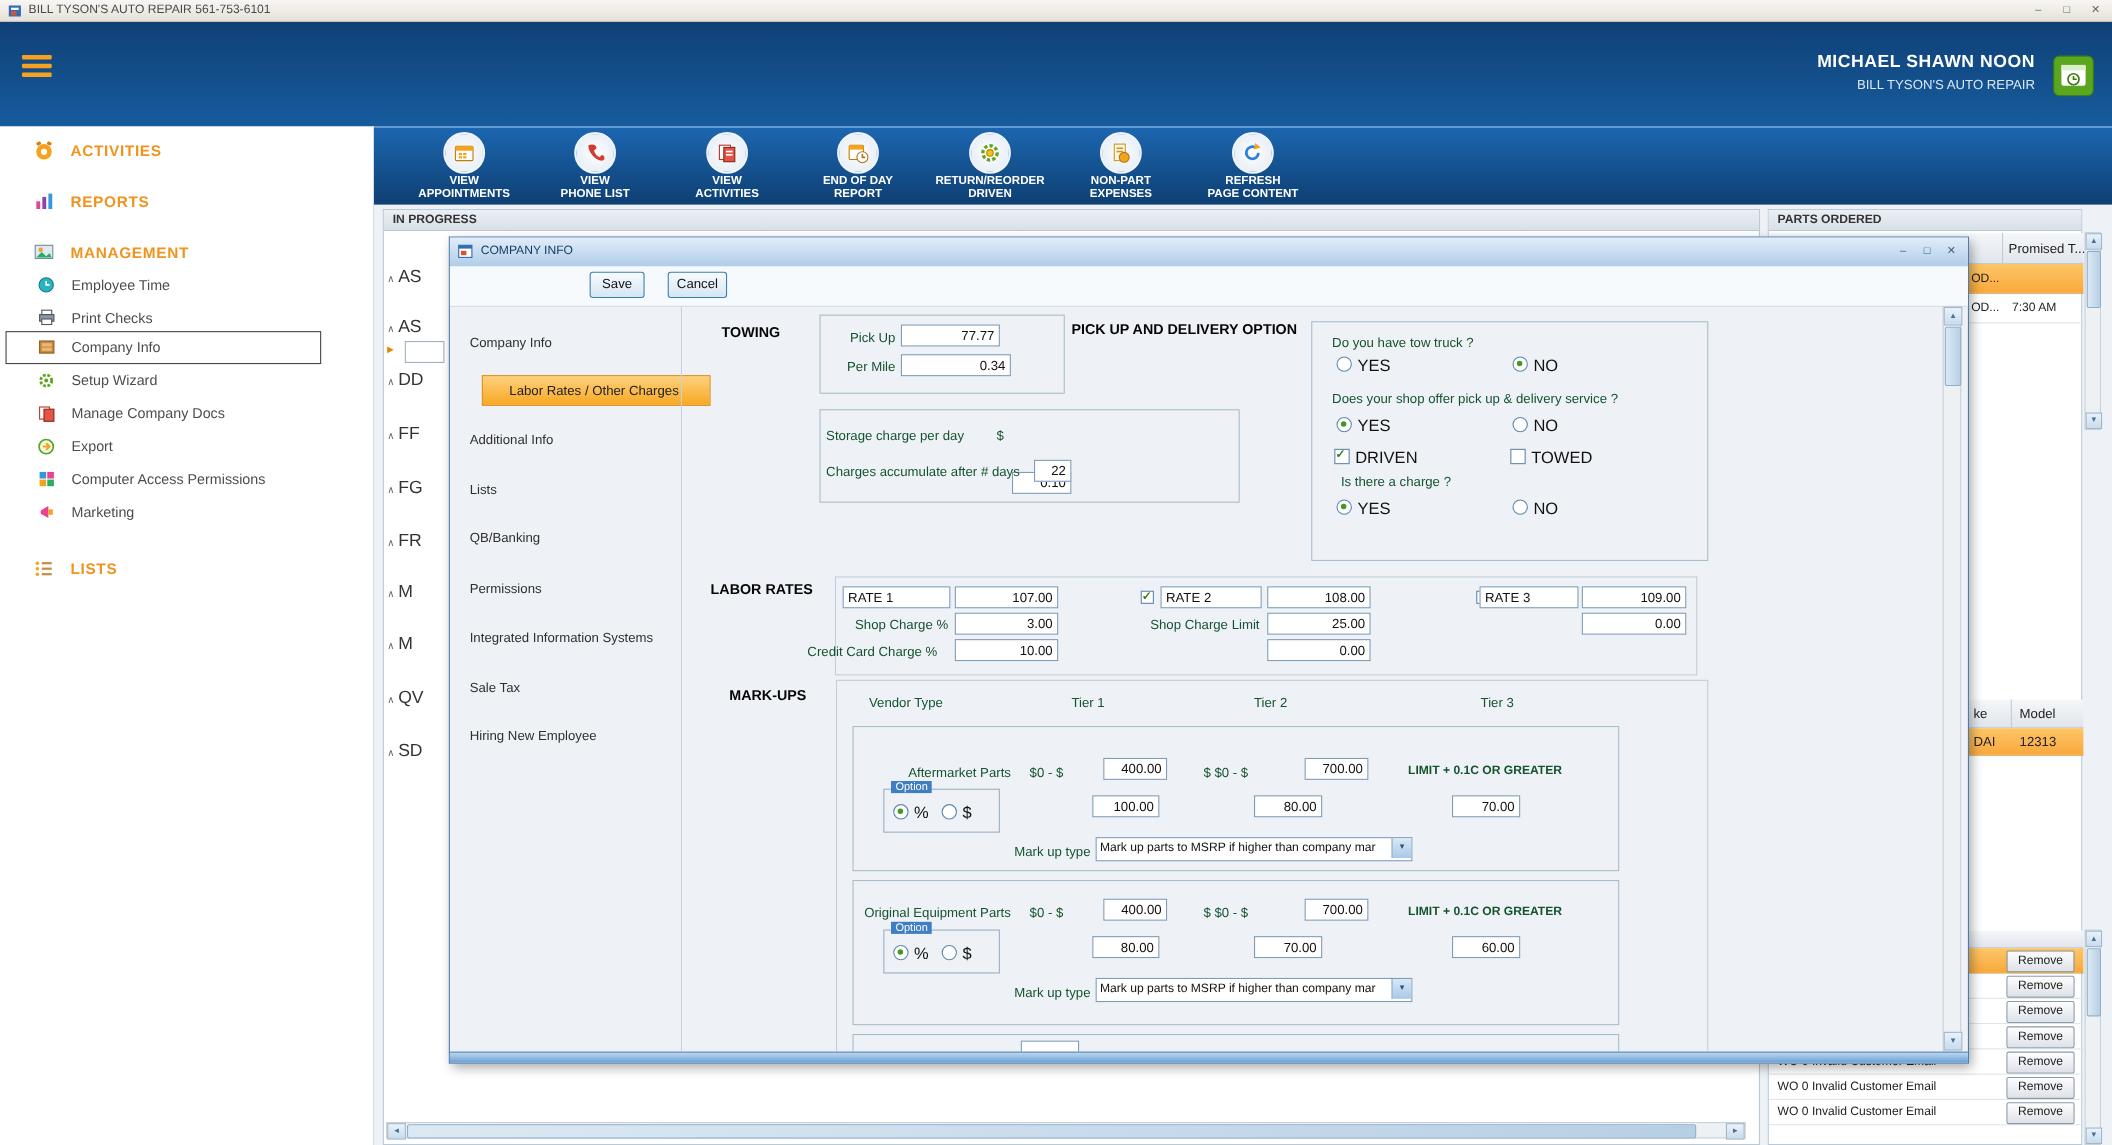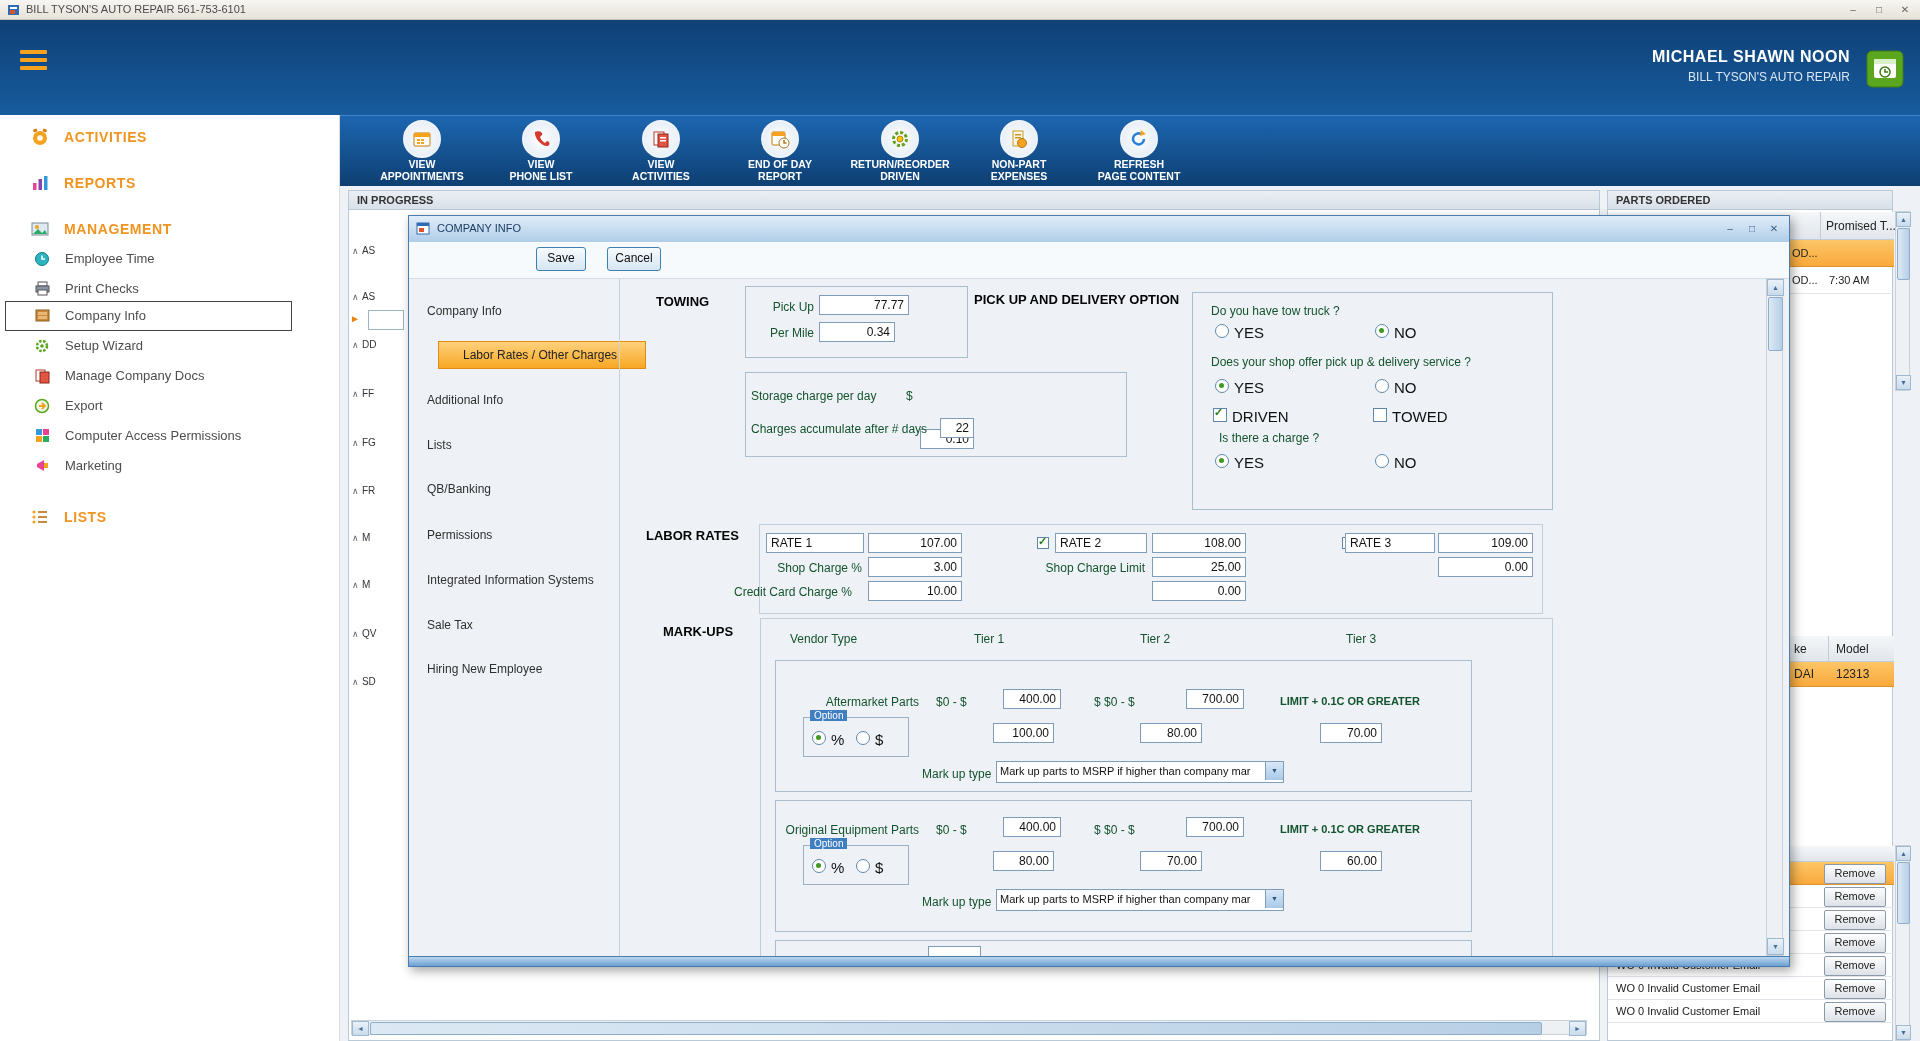--- a/index.html
+++ b/index.html
@@ -38,21 +38,21 @@
 
   
   .panel{background:#fff;border:1px solid #b9c9d6;}
   .secbar{background:linear-gradient(#eaeff4,#d8e0e8);border-bottom:1px solid #bcc9d4;
           font-size:11px;font-weight:bold;color:#333;line-height:16px;padding:1px 8px;}
   .grid-h{background:linear-gradient(#f5f7f9,#e1e6ec);border-bottom:1px solid #c2ccd5;font-size:12px;color:#222;}
   .orow{background:linear-gradient(#fdc667,#f9a93c);border-bottom:1px solid #e0952b;}
   .rmbtn{position:absolute;width:60px;height:18px;border:1px solid #8a9aa8;border-radius:2px;
          background:linear-gradient(#fdfdfd,#dde2e8);font-size:11px;text-align:center;line-height:16px;color:#222;}
   .chev{font-size:9px;color:#667;}
-  .rowlbl{font-size:10px;color:#333;text-align:center;}
+  .rowlbl{font-size:16px;color:#333;text-align:center;}
 
   
   .sb-track{background:#eef1f4;border:1px solid #c9d1d9;}
   .sb-btn{position:absolute;background:linear-gradient(#eaf2f9,#c9dbeb);border:1px solid #9fb8cf;
           font-size:7px;color:#456f9a;text-align:center;line-height:13px;}
   .sb-thumb{position:absolute;background:linear-gradient(90deg,#dce9f4,#b7cfe5);border:1px solid #8fadc9;border-radius:2px;}
 
   
   .modal{left:408px;top:215px;width:1382px;height:752px;border:1px solid #4a7cae;background:#eef2f6;
          box-shadow:3px 4px 10px rgba(0,0,0,.35);z-index:40;}
@@ -418,21 +418,21 @@
       <div class="nav" style="top:340px;">Sale Tax</div>
       <div class="nav" style="top:384px;">Hiring New Employee</div>
       <div class="vline" style="left:210px;top:0;height:678px;"></div>
 
       
       <div class="b13" style="left:247px;top:16px;">TOWING</div>
       <div class="gbox" style="left:336px;top:8px;width:221px;height:70px;"></div>
       <div class="lbl" style="left:345px;top:22px;width:60px;text-align:right;">Pick Up</div>
       <input class="tb" style="left: 410px; top: 17px; width: 90px;" value="77.77">
       <div class="lbl" style="left:345px;top:48px;width:60px;text-align:right;">Per Mile</div>
-      <input class="tb" style="left: 410px; top: 44px; width: 76px;" value="0.34">
+      <input class="tb" style="left: 410px; top: 44px; width: 100px;" value="0.34">
 
       <div class="gbox" style="left:336px;top:94px;width:380px;height:83px;"></div>
       <div class="lbl" style="left:342px;top:111px;">Storage charge per day</div>
       <div class="lbl" style="left:497px;top:111px;">$</div>
       <input class="tb" style="left: 511px; top: 107px; width: 54px; margin-top: 44px;" value="0.10">
       <div class="lbl" style="left:342px;top:144px;">Charges accumulate after # days</div>
       <input class="tb" style="left: 531px; top: 140px; width: 34px;" value="22">
 
       
       <div class="b13" style="left:565px;top:14px;">PICK UP AND DELIVERY OPTION</div>

